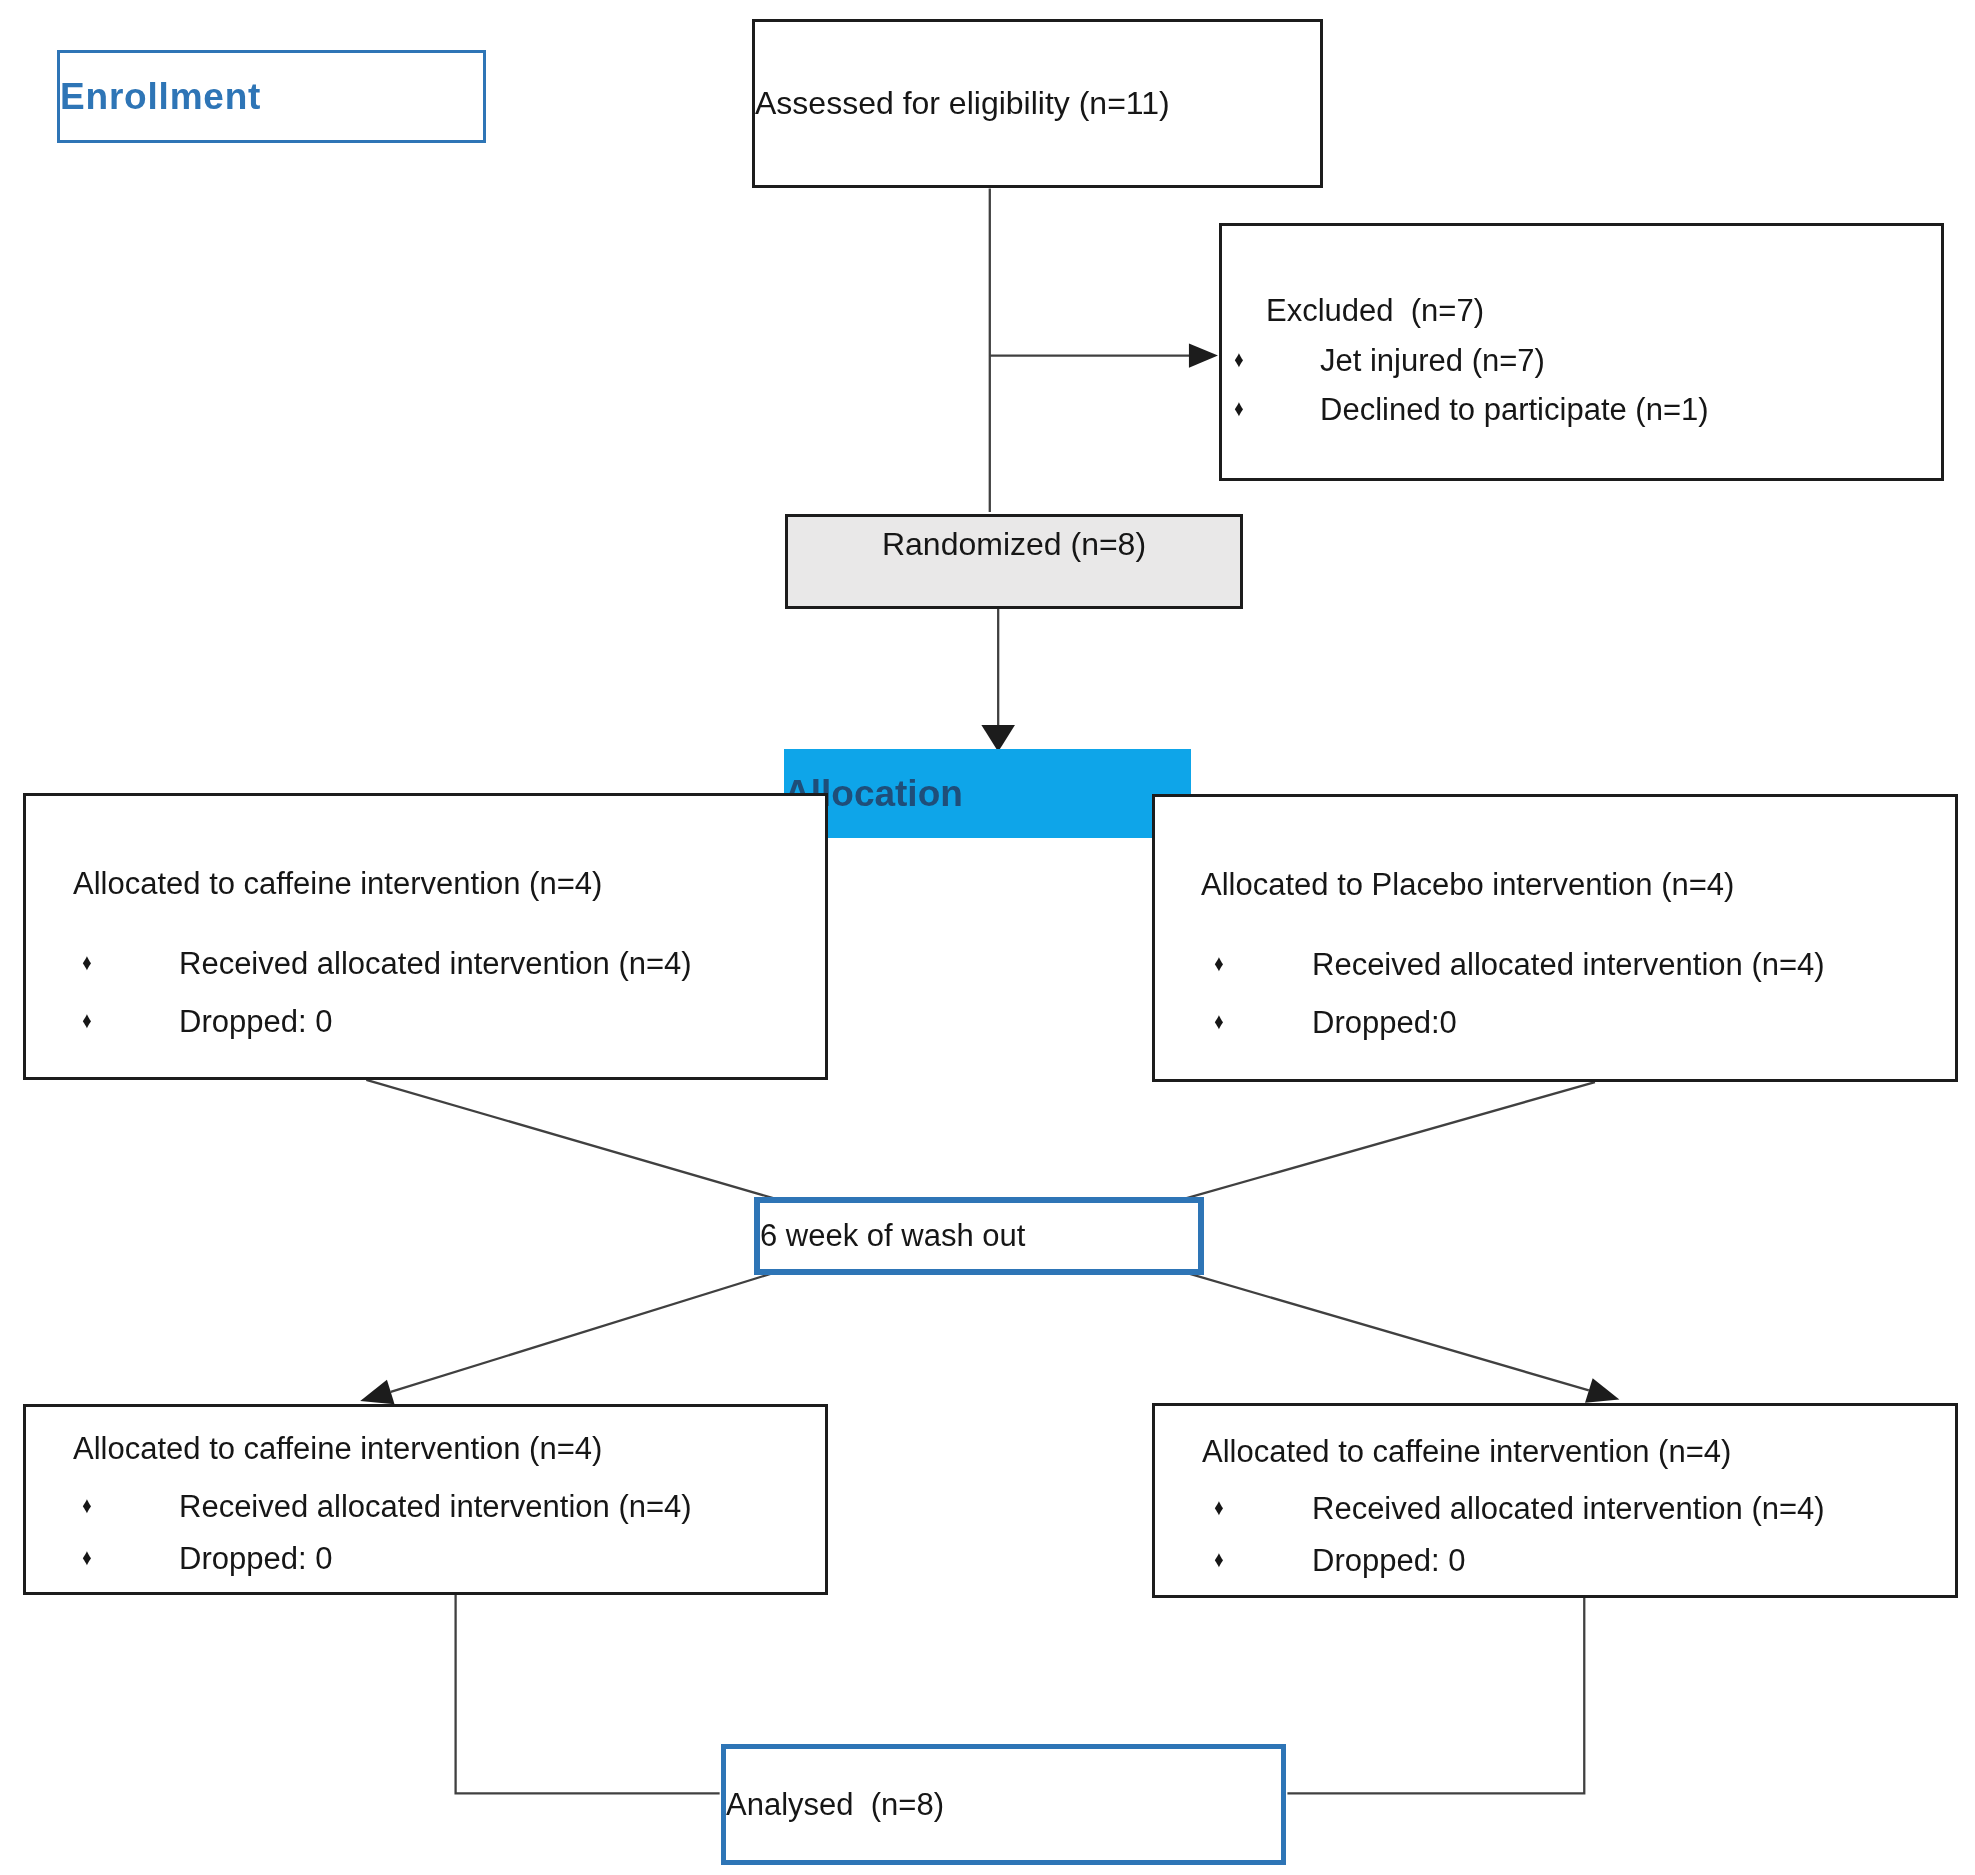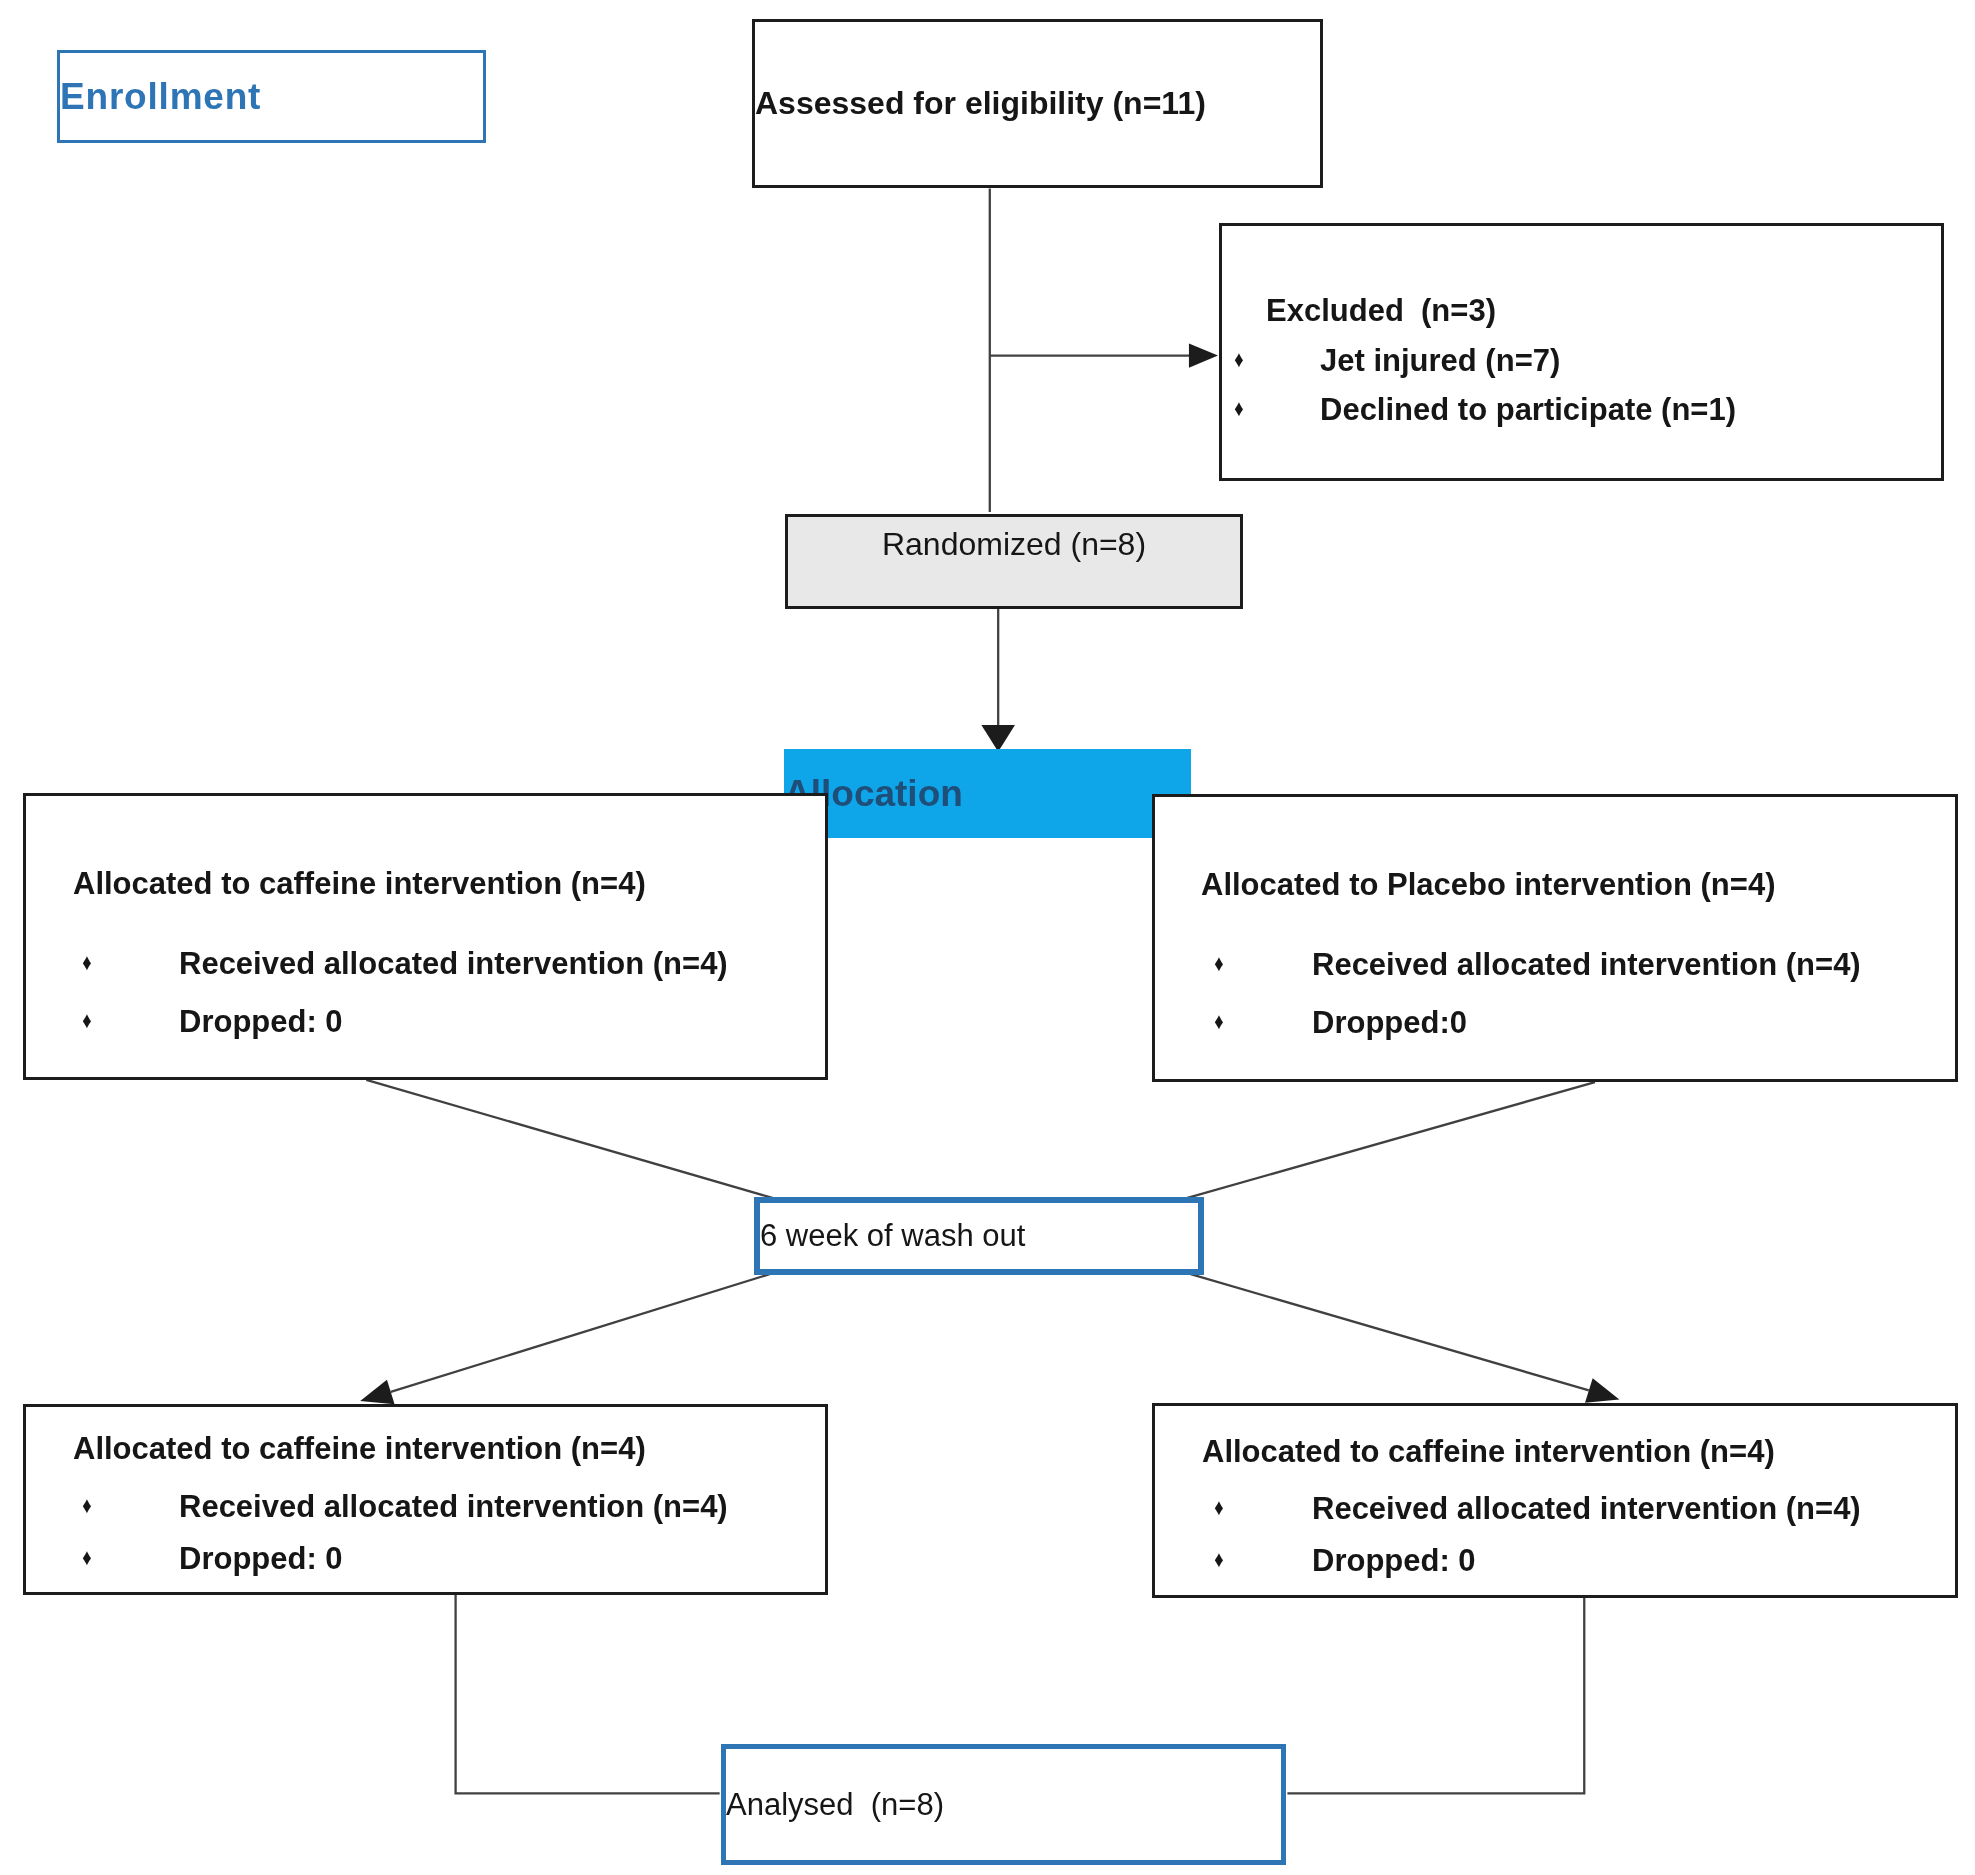--- a/index.html
+++ b/index.html
@@ -9,21 +9,21 @@
     background:#ffffff;
     font-family:"Liberation Sans", sans-serif;
     color:#161616;
     overflow:hidden;
   }
   .box{position:absolute;box-sizing:border-box;background:#fff;}
   .black-border{border:3.8px solid #1c1c1c;}
   .blue-border{border:5.3px solid #2E75B6;}
   .flex-center{display:flex;align-items:center;justify-content:flex-start;text-align:center;}
   .txt{white-space:pre-wrap;}
-  .body-text{font-size:31px;font-weight:bold;}
+  .body-text{font-size:31px;}
   .inner-line{position:absolute;white-space:pre;}
   .diamond{position:absolute;font-size:23px;top:3.1px;transform:scaleX(.8);}
   .enrollment-label{
     font-size:37px;font-weight:bold;color:#2E75B6;letter-spacing:0.8px;
   }
   .allocation-band{
     background:#0ea5e9;z-index:5;
     font-size:37px;font-weight:bold;color:#1F4E79;
   }
   .randomized{background:#E9E8E8;border:3.1px solid #1c1c1c;
@@ -63,21 +63,21 @@
 
   <div class="box flex-center" style="left:57px;top:50px;width:429px;height:93px;border:3.8px solid #2E75B6;">
     <span class="txt enrollment-label">Enrollment</span>
   </div>
 
   <div class="box black-border flex-center body-text" style="left:752px;top:19px;width:571px;height:169px;font-size:32px;">
     <span class="txt">Assessed for eligibility (n=11)</span>
   </div>
 
   <div class="box black-border body-text" style="left:1219px;top:223px;width:725px;height:258px;">
-    <div class="inner-line" style="left:44px;top:67px;">Excluded  (n=3)</div>
+    <div class="inner-line" style="left:44px;top:67px;">Excluded  (n=7)</div>
     <div class="inner-line" style="left:0;top:117px;width:100%;">
       <span class="diamond" style="left:10.7px;">♦</span>
       <span class="inner-line txt" style="left:98px;top:0;">Jet injured (n=7)</span>
     </div>
     <div class="inner-line" style="left:0;top:166px;width:100%;">
       <span class="diamond" style="left:10.7px;">♦</span>
       <span class="inner-line txt" style="left:98px;top:0;">Declined to participate (n=1)</span>
     </div>
   </div>
 

